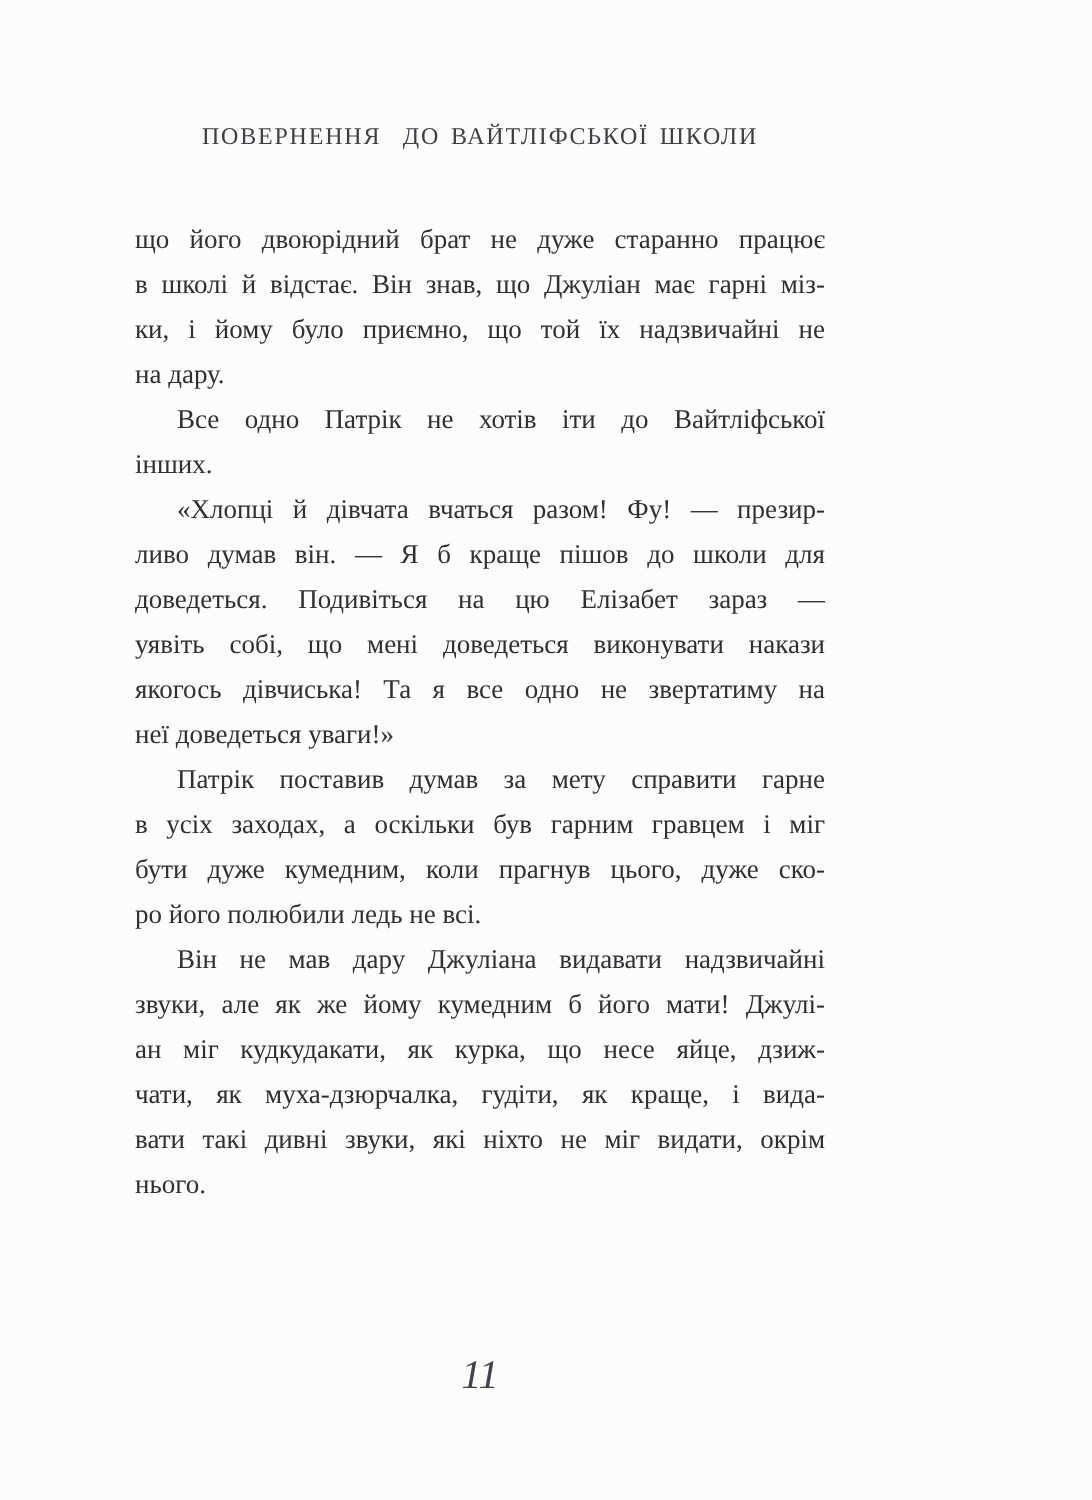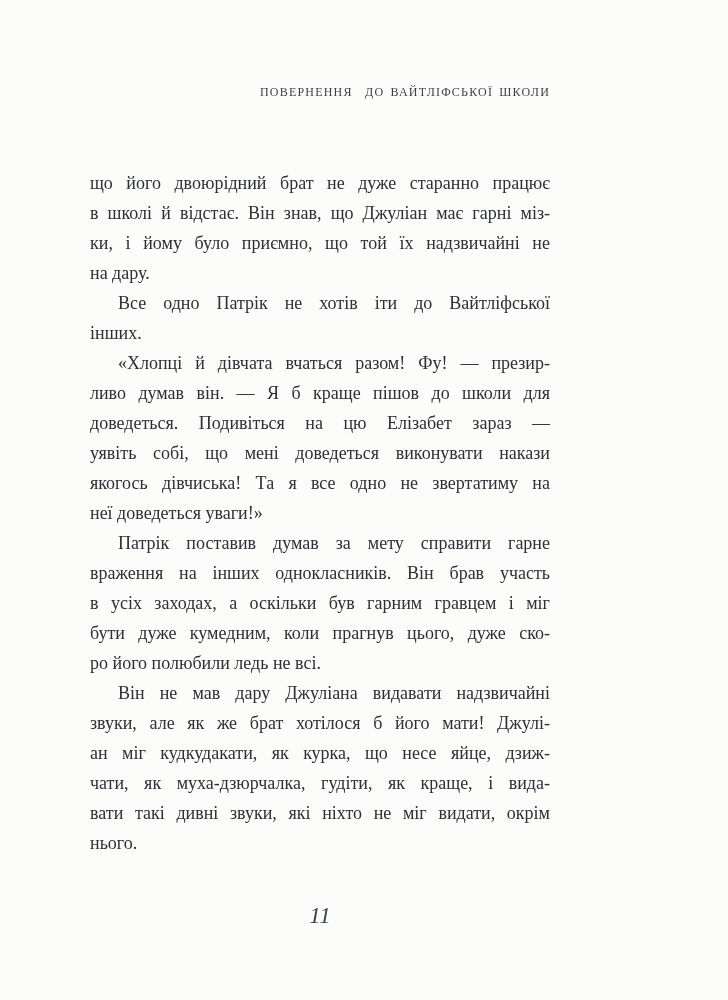--- a/index.html
+++ b/index.html
@@ -16,52 +16,52 @@
     height: 1000px;
     background: var(--bg);
     font-family: "Liberation Serif", "DejaVu Serif", serif;
     overflow: hidden;
   }
   .running-header {
     position: absolute;
     left: 90px;
     top: 82px;
     width: 460px;
-    text-align: right;
-    font-size: 12px;
+    text-align: center;
+    font-size: 16px;
     line-height: 20px;
     letter-spacing: 1.2px;
     word-spacing: 2px;
     color: var(--header-text);
     white-space: nowrap;
   }
   .text-block {
     position: absolute;
     left: 90px;
-    top: 168px;
+    top: 144px;
     width: 460px;
     font-size: 18px;
     line-height: 30px;
     color: var(--body-text);
   }
   .line {
     height: 30px;
     text-align: justify;
     text-align-last: justify;
     text-justify: inter-word;
   }
   .line.indent { text-indent: 28px; }
   .line.last { text-align-last: left; }
   .page-number {
     position: absolute;
     left: 90px;
     top: 901px;
     width: 460px;
     text-align: center;
-    font-size: 23px;
+    font-size: 27px;
     line-height: 30px;
     font-style: italic;
     color: var(--pagenum-text);
   }
 </style>
 </head>
 <body>
 
 <div class="page">
   <div class="running-header">ПОВЕРНЕННЯ &nbsp;ДО ВАЙТЛІФСЬКОЇ ШКОЛИ</div>
@@ -73,26 +73,25 @@
       <div class="line last">на дару.</div>
       <div class="line indent">Все одно Патрік не хотів іти до Вайтліфської</div>
       <div class="line last">інших.</div>
       <div class="line indent">«Хлопці й дівчата вчаться разом! Фу! — презир-</div>
       <div class="line">ливо думав він. — Я б краще пішов до школи для</div>
       <div class="line">доведеться. Подивіться на цю Елізабет зараз —</div>
       <div class="line">уявіть собі, що мені доведеться виконувати накази</div>
       <div class="line">якогось дівчиська! Та я все одно не звертатиму на</div>
       <div class="line last">неї доведеться уваги!»</div>
       <div class="line indent">Патрік поставив думав за мету справити гарне</div>
-      <div class="line">враження на інших однокласників. Він брав участь</div>
       <div class="line">в усіх заходах, а оскільки був гарним гравцем і міг</div>
       <div class="line">бути дуже кумедним, коли прагнув цього, дуже ско-</div>
       <div class="line last">ро його полюбили ледь не всі.</div>
       <div class="line indent">Він не мав дару Джуліана видавати надзвичайні</div>
-      <div class="line">звуки, але як же брат хотілося б його мати! Джулі-</div>
+      <div class="line">звуки, але як же йому кумедним б його мати! Джулі-</div>
       <div class="line">ан міг кудкудакати, як курка, що несе яйце, дзиж-</div>
       <div class="line">чати, як муха-дзюрчалка, гудіти, як краще, і вида-</div>
       <div class="line">вати такі дивні звуки, які ніхто не міг видати, окрім</div>
       <div class="line last">нього.</div>
     </div>
 
   <div class="page-number">11</div>
 </div>
 
 </body></html>

